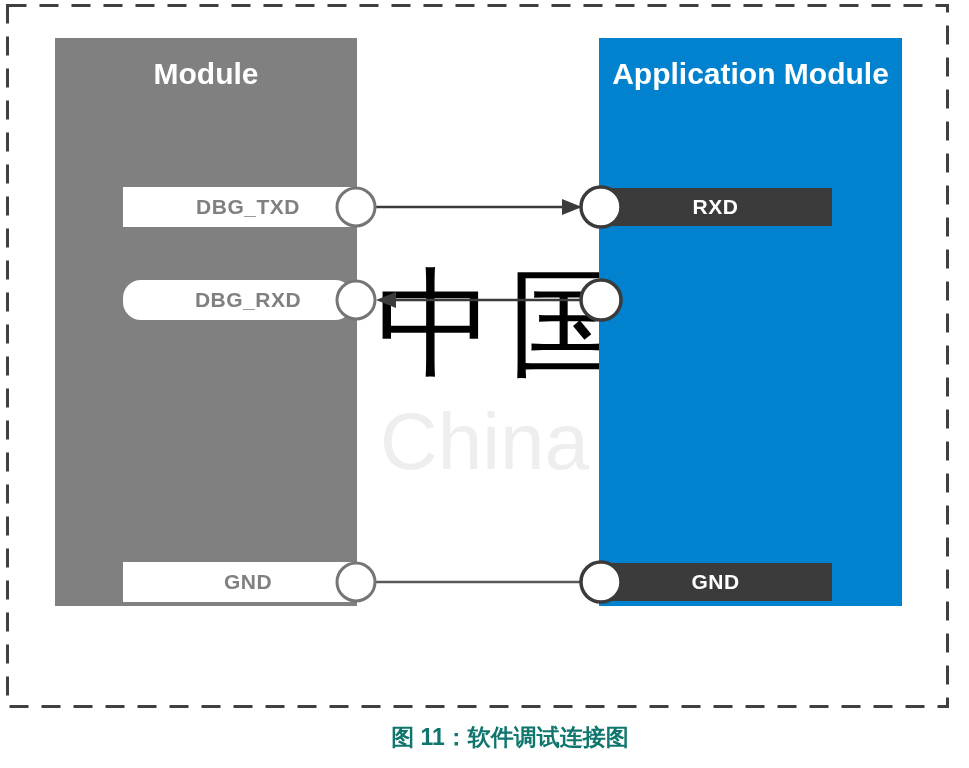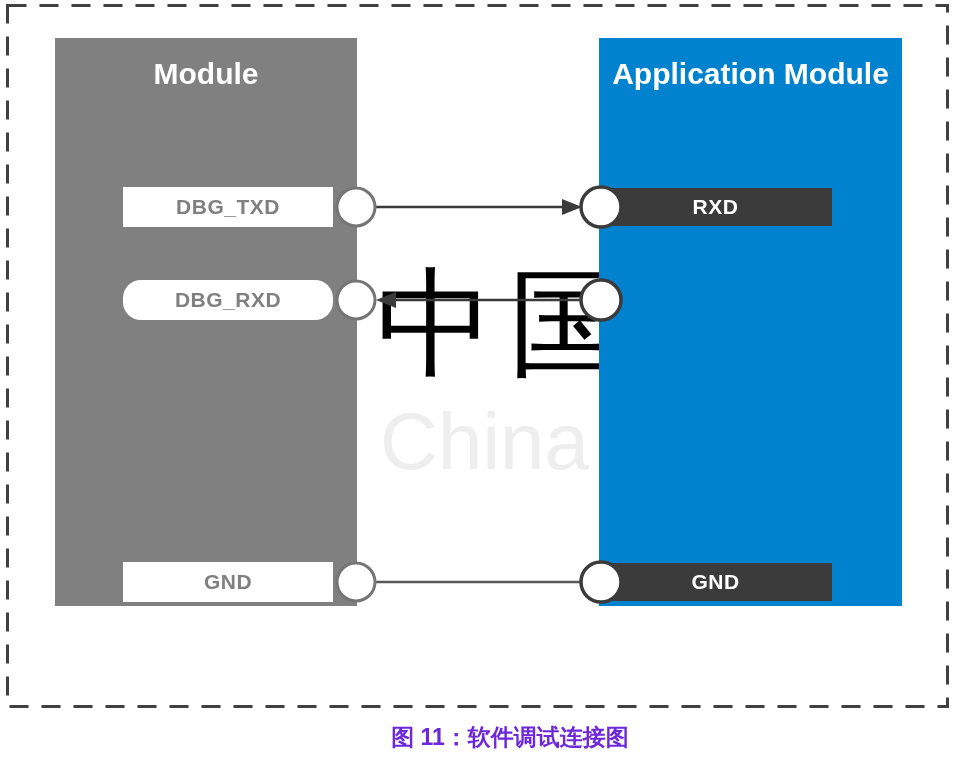--- a/index.html
+++ b/index.html
@@ -78,20 +78,21 @@
     height: 40px;
     background: #ffffff;
     color: var(--label-text, #808080);
     font-weight: bold;
     font-size: 21px;
     display: flex;
     align-items: center;
     justify-content: center;
     z-index: 3;
     letter-spacing: 0.5px;
+    padding-left: 20px;
   }
   #mod-pin-0 { top: 187px; }
   #mod-pin-1 { top: 280px; border-radius: 18px; }
   #mod-pin-2 { top: 562px; }
 
   
   .dev-pin {
     position: absolute;
     left: 599px;
     width: 233px;
@@ -119,21 +120,21 @@
     pointer-events: none;
   }
 
   
   .caption {
     position: absolute;
     left: 90px;
     top: 722px;
     width: 840px;
     text-align: center;
-    color: #6d28d9;
+    color: #0f766e;
     font-weight: bold;
     font-size: 23px;
     z-index: 5;
   }
 </style>
 </head>
 <body>
 
 <div id="canvas">
 

